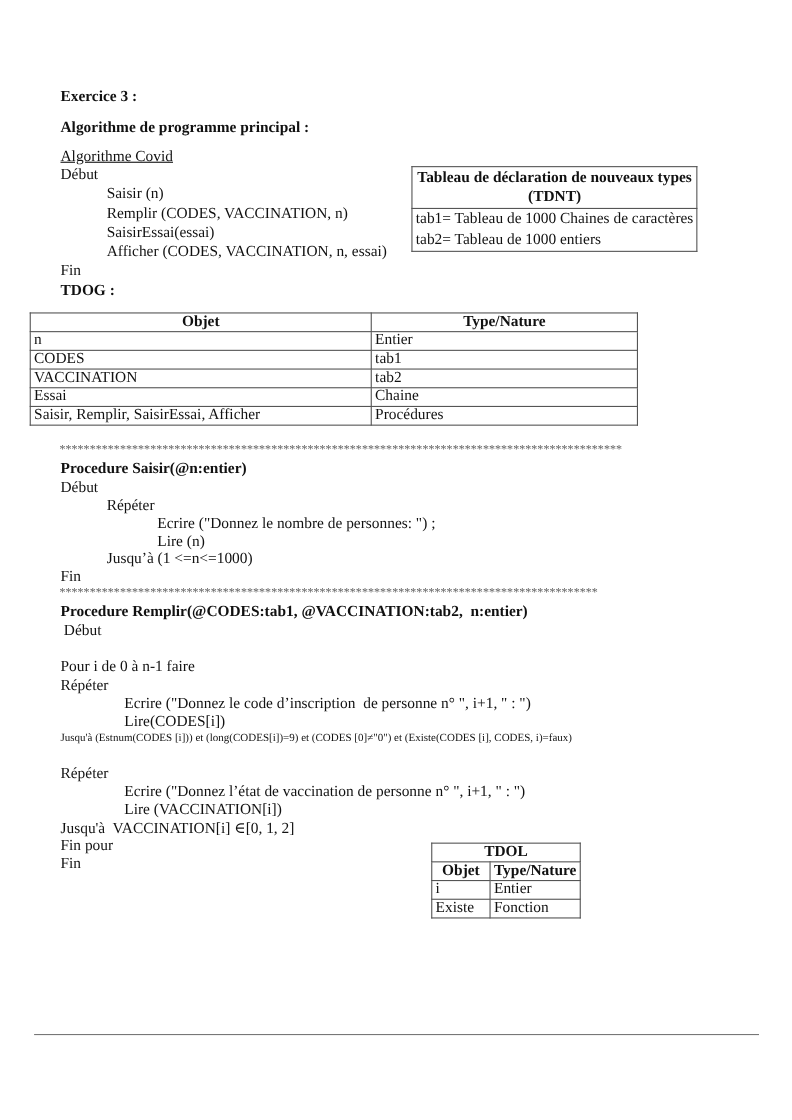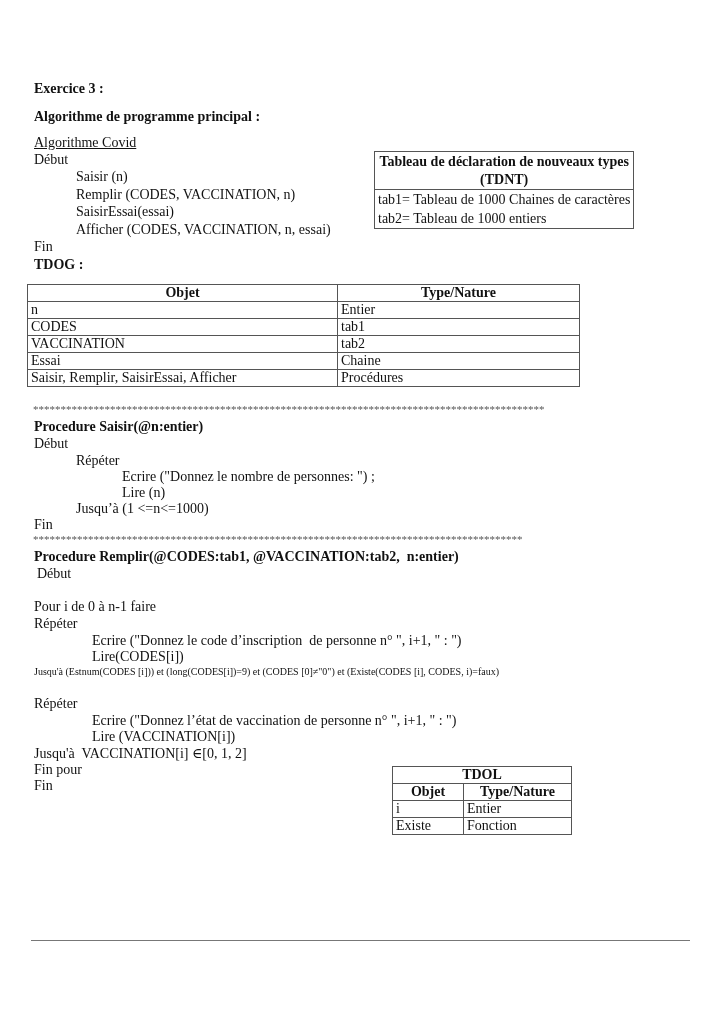--- a/index.html
+++ b/index.html
@@ -1,21 +1,21 @@
 <!DOCTYPE html>
 <html><head>
 <meta charset="utf-8">
 <style>
   html, body { margin: 0; padding: 0; background: #ffffff; }
   body {
     width: 720px; height: 1018px; position: relative; overflow: hidden;
     font-family: "Liberation Serif", "DejaVu Serif", serif;
     color: #111111; font-size: 14px;
   }
-  .abs { position: absolute; white-space: pre; line-height: 17px; }
+  .abs { position: absolute; white-space: pre; line-height: 17px; margin-left: 21px; }
   .b { font-weight: bold; }
   .small { font-size: 10px; }
   .stars { color: #555555; font-size: 11px; letter-spacing: 0px; overflow: hidden; }
   table.doc { position: absolute; border-collapse: collapse; font-size: 14px; }
   table.doc td, table.doc th {
     border: 1px solid #555555; padding: 0 3px; height: 16px; line-height: 16px;
     font-weight: normal; text-align: left; white-space: nowrap;
   }
   table.doc th { font-weight: bold; text-align: center; }
   .rule { position: absolute; left: 31px; top: 940px; width: 659px; height: 0; border-top: 1.5px solid #777777; }
@@ -103,21 +103,21 @@
 <div class="abs" style="left:92px;top:632px;">Ecrire ("Donnez le code d’inscription  de personne n° ", i+1, " : ")</div>
 <div class="abs" style="left:92px;top:648px;">Lire(CODES[i])</div>
 <div class="abs small" style="left:34px;top:663px;">Jusqu'à (Estnum(CODES [i])) et (long(CODES[i])=9) et (CODES [0]≠"0") et (Existe(CODES [i], CODES, i)=faux)</div>
 <div class="abs" style="left:34px;top:695px;">Répéter</div>
 <div class="abs" style="left:92px;top:712px;">Ecrire ("Donnez l’état de vaccination de personne n° ", i+1, " : ")</div>
 <div class="abs" style="left:92px;top:728px;">Lire (VACCINATION[i])</div>
 <div class="abs" style="left:34px;top:745px;">Jusqu'à  VACCINATION[i] ∈[0, 1, 2]</div>
 <div class="abs" style="left:34px;top:761px;">Fin pour</div>
 <div class="abs" style="left:34px;top:777px;">Fin</div>
 
-<table class="doc" style="left:392px;top:766px;width:180px;">
+<table class="doc" style="left:392px;top:766px;width:136px;">
   <tbody>
       <tr>
         <th colspan="2">TDOL</th>
       </tr>
   <tr>
     <th style="width:64px;">Objet</th>
     <th>Type/Nature</th>
   </tr>
   <tr>
     <td>i</td>

